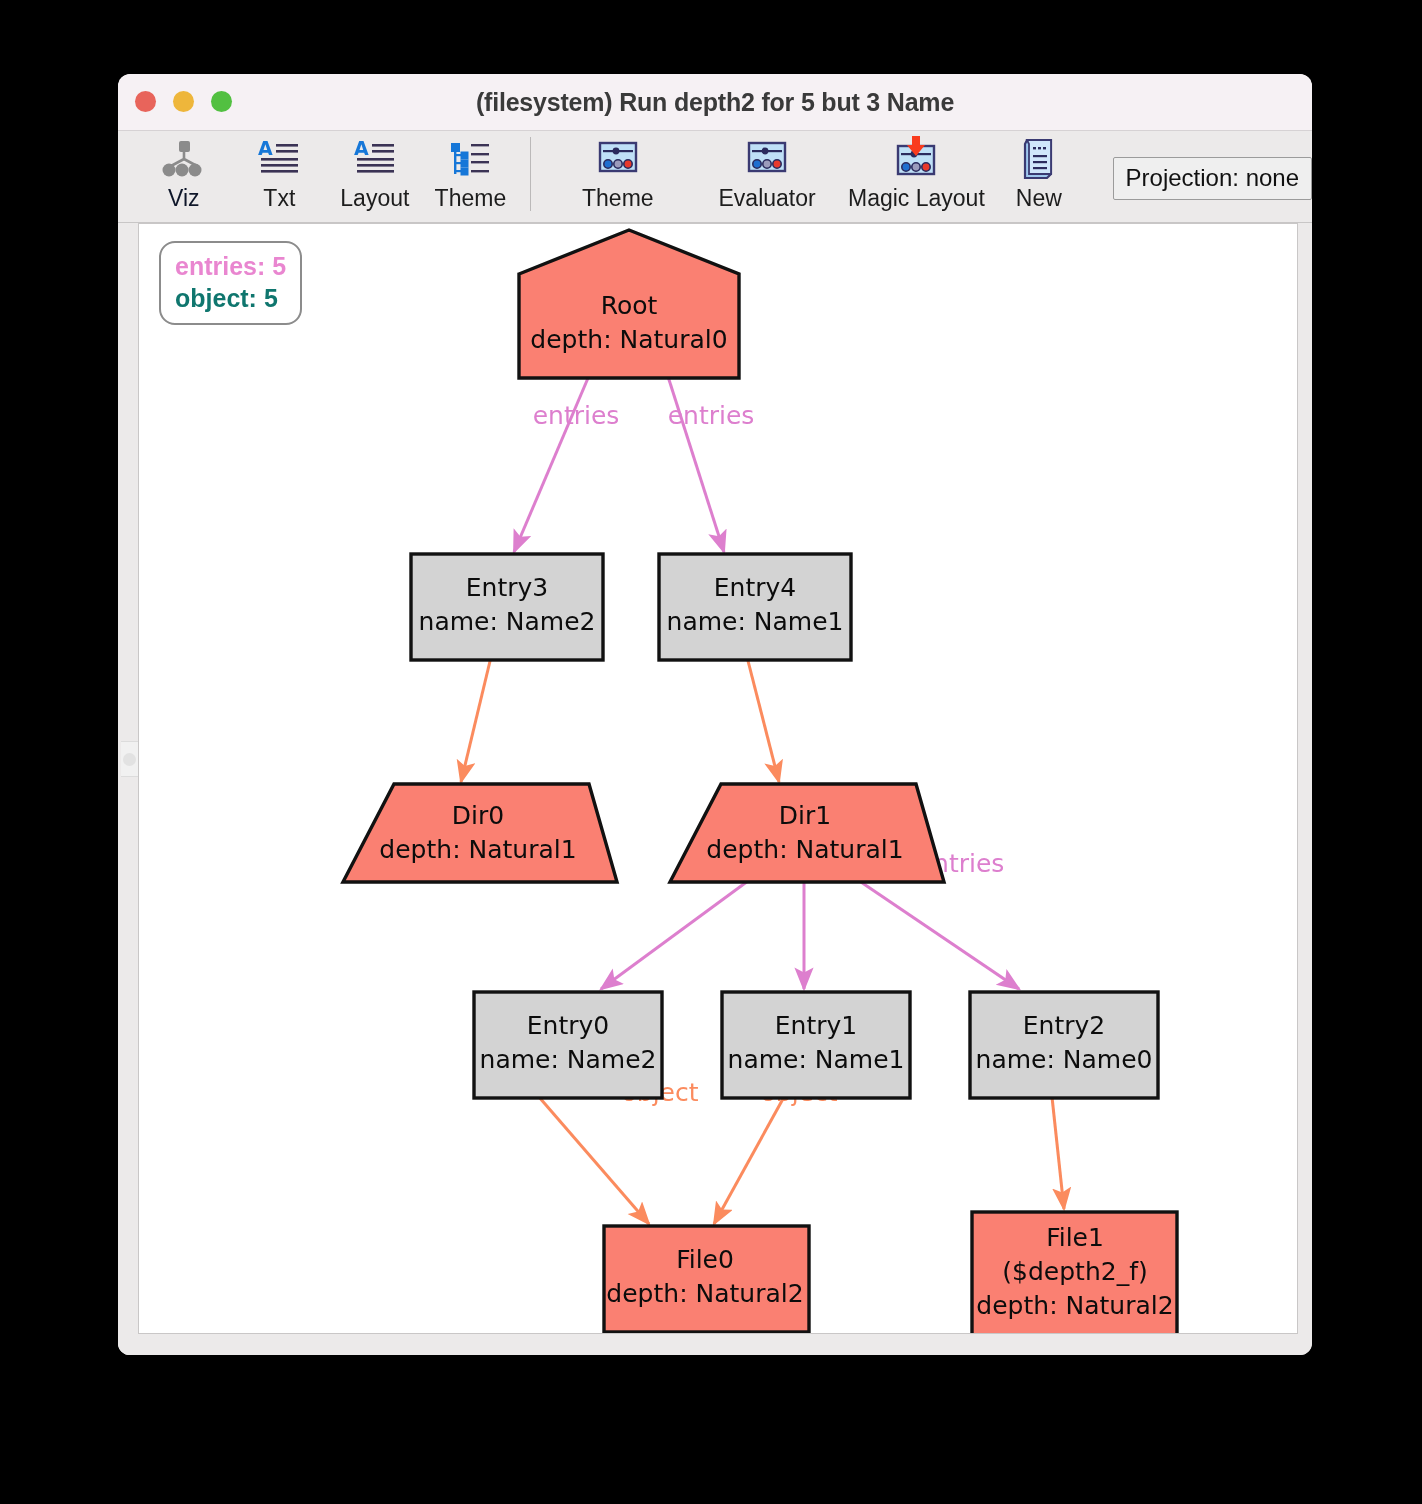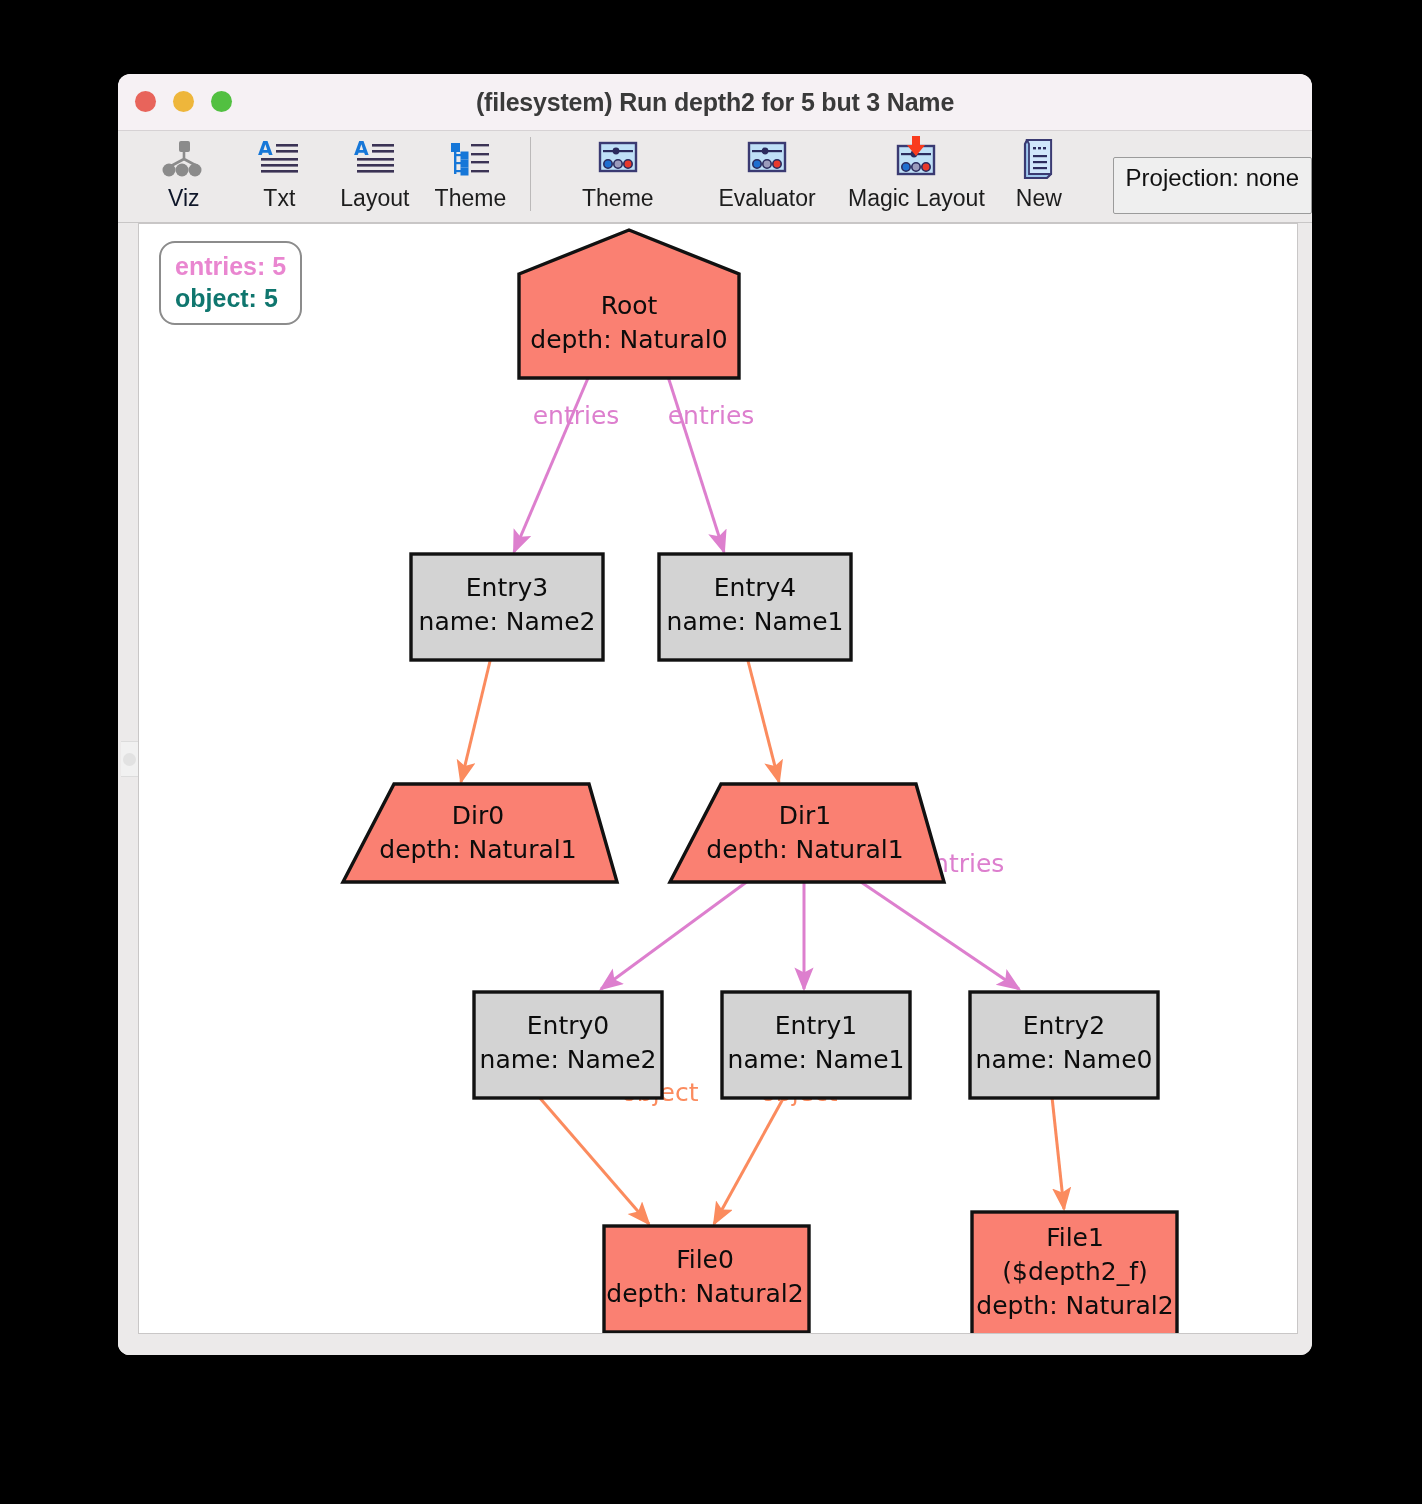--- a/index.html
+++ b/index.html
@@ -108,21 +108,21 @@
     background: #bbb9b9;
     margin: 2px 12px 0 12px;
   }
   .tbitem.wide { width: 150px; }
 
   .projection-box {
     margin-left: 26px;
     margin-top: 22px;
     border: 1px solid #9b9b9b;
     background: #efefef;
-    padding: 6px 12px 21px 12px;
+    padding: 6px 12px 7px 12px;
     font-size: 24px;
     color: #111;
     border-radius: 2px;
     white-space: nowrap;
   }
 
   
   .content-wrap {
     position: relative;
     height: calc(1281px - 56px - 92px);

